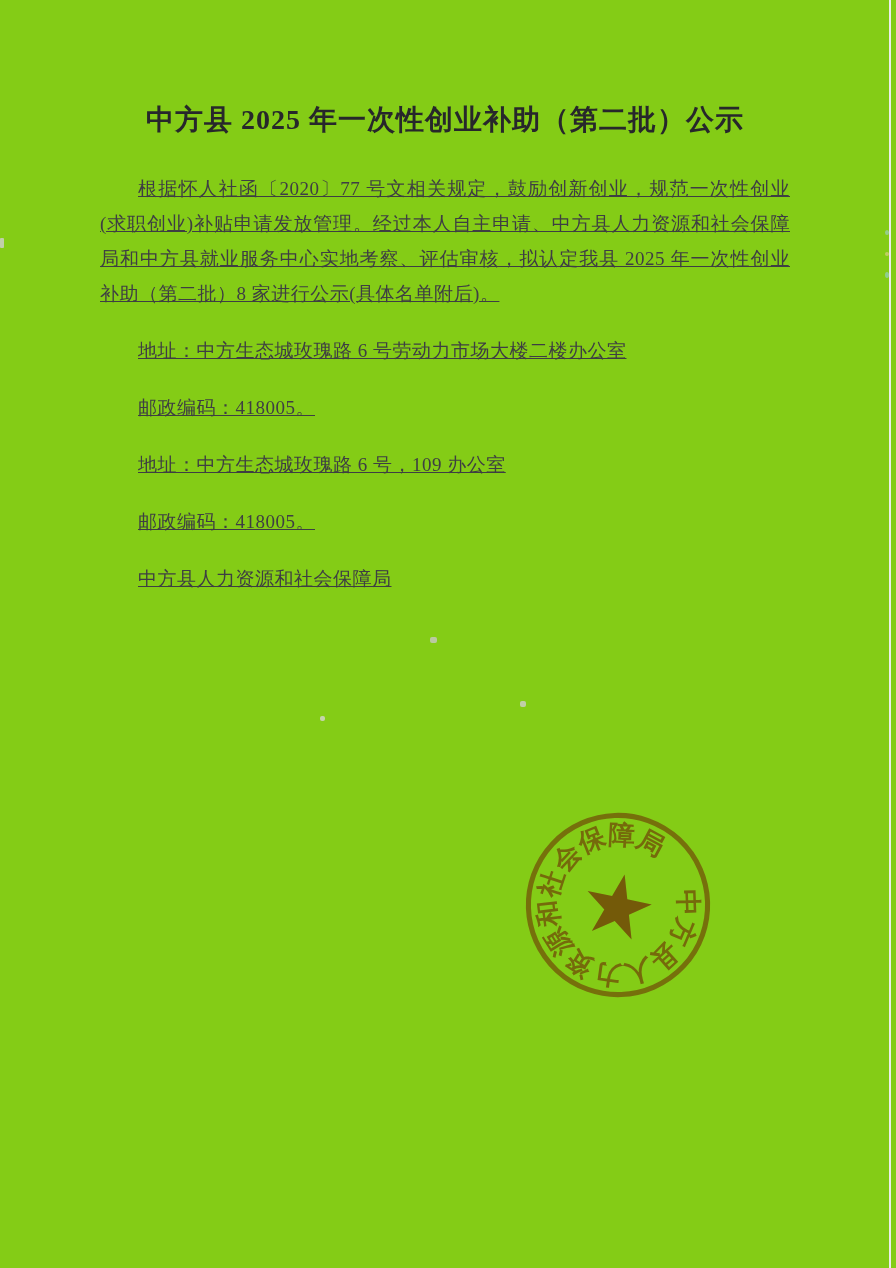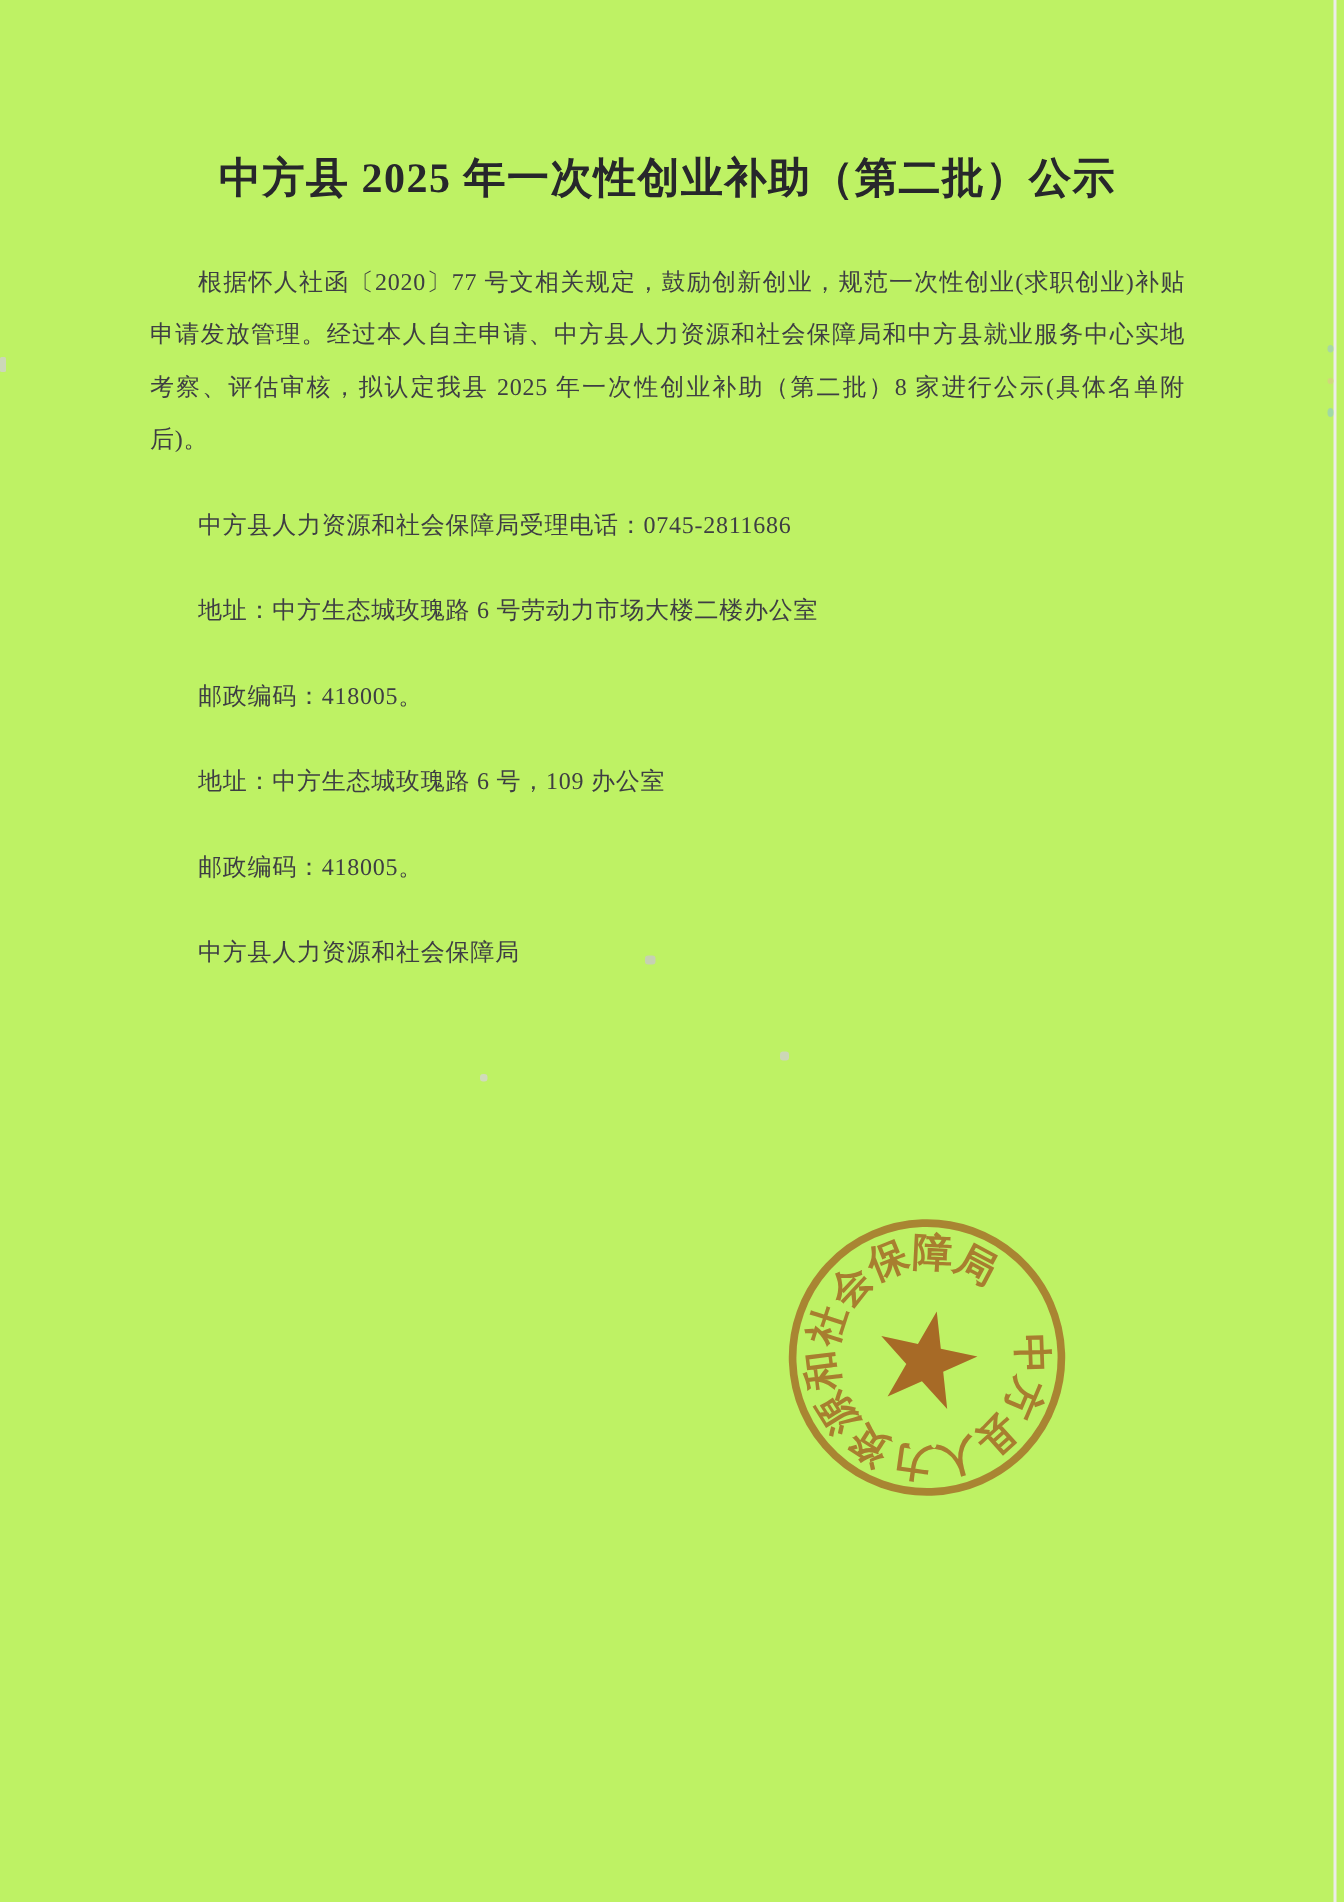--- a/index.html
+++ b/index.html
@@ -1,20 +1,20 @@
 <!DOCTYPE html>
 <html><head>
 <meta charset="utf-8">
 <style>
   html, body { margin: 0; padding: 0; background: #ffffff; }
   .page {
     position: relative;
     width: 896px;
     height: 1268px;
-    background: #bef264;
+    background: #84cc16;
     overflow: hidden;
     font-family: "Liberation Serif", "DejaVu Serif", serif;
   }
   .doc {
     position: relative;
     padding: 0 106px 0 100px;
     z-index: 2;
   }
   .doc-title {
     margin: 0;
@@ -22,26 +22,27 @@
     margin-bottom: 32px;
     text-align: center;
     font-size: 28px;
     font-weight: bold;
     letter-spacing: 1px;
     color: #27272b;
     line-height: 39px;
   }
   .doc p {
     margin: 22px 0 0 0;
-    font-size: 16px;
+    font-size: 19px;
     line-height: 35px;
     text-align: justify;
     text-indent: 2em;
     color: #3e3e43;
     letter-spacing: 0.5px;
+    text-decoration: underline;
   }
   .doc p.first { margin-top: 0; }
   .signature-block {
     position: relative;
     z-index: 3;
   }
   .sig-line {
     margin: 0;
     font-size: 19px;
     line-height: 35px;
@@ -93,21 +94,20 @@
   <div class="speck s3"></div>
   <div class="speck s4"></div>
   <div class="speck s5"></div>
   <div class="speck s6"></div>
   <div class="speck s7"></div>
 
   <div class="doc">
     <h1 class="doc-title">中方县 2025 年一次性创业补助（第二批）公示</h1>
 
     <p class="first">根据怀人社函〔2020〕77 号文相关规定，鼓励创新创业，规范一次性创业(求职创业)补贴申请发放管理。经过本人自主申请、中方县人力资源和社会保障局和中方县就业服务中心实地考察、评估审核，拟认定我县 2025 年一次性创业补助（第二批）8 家进行公示(具体名单附后)。</p>
-    <p>中方县人力资源和社会保障局受理电话：0745-2811686</p>
     <p>地址：中方生态城玫瑰路 6 号劳动力市场大楼二楼办公室</p>
     <p>邮政编码：418005。</p>
     <p>地址：中方生态城玫瑰路 6 号，109 办公室</p>
     <p>邮政编码：418005。</p>
 
     <div class="signature-block">
       <p class="sig-line">中方县人力资源和社会保障局</p>
     </div>
   </div>
 

